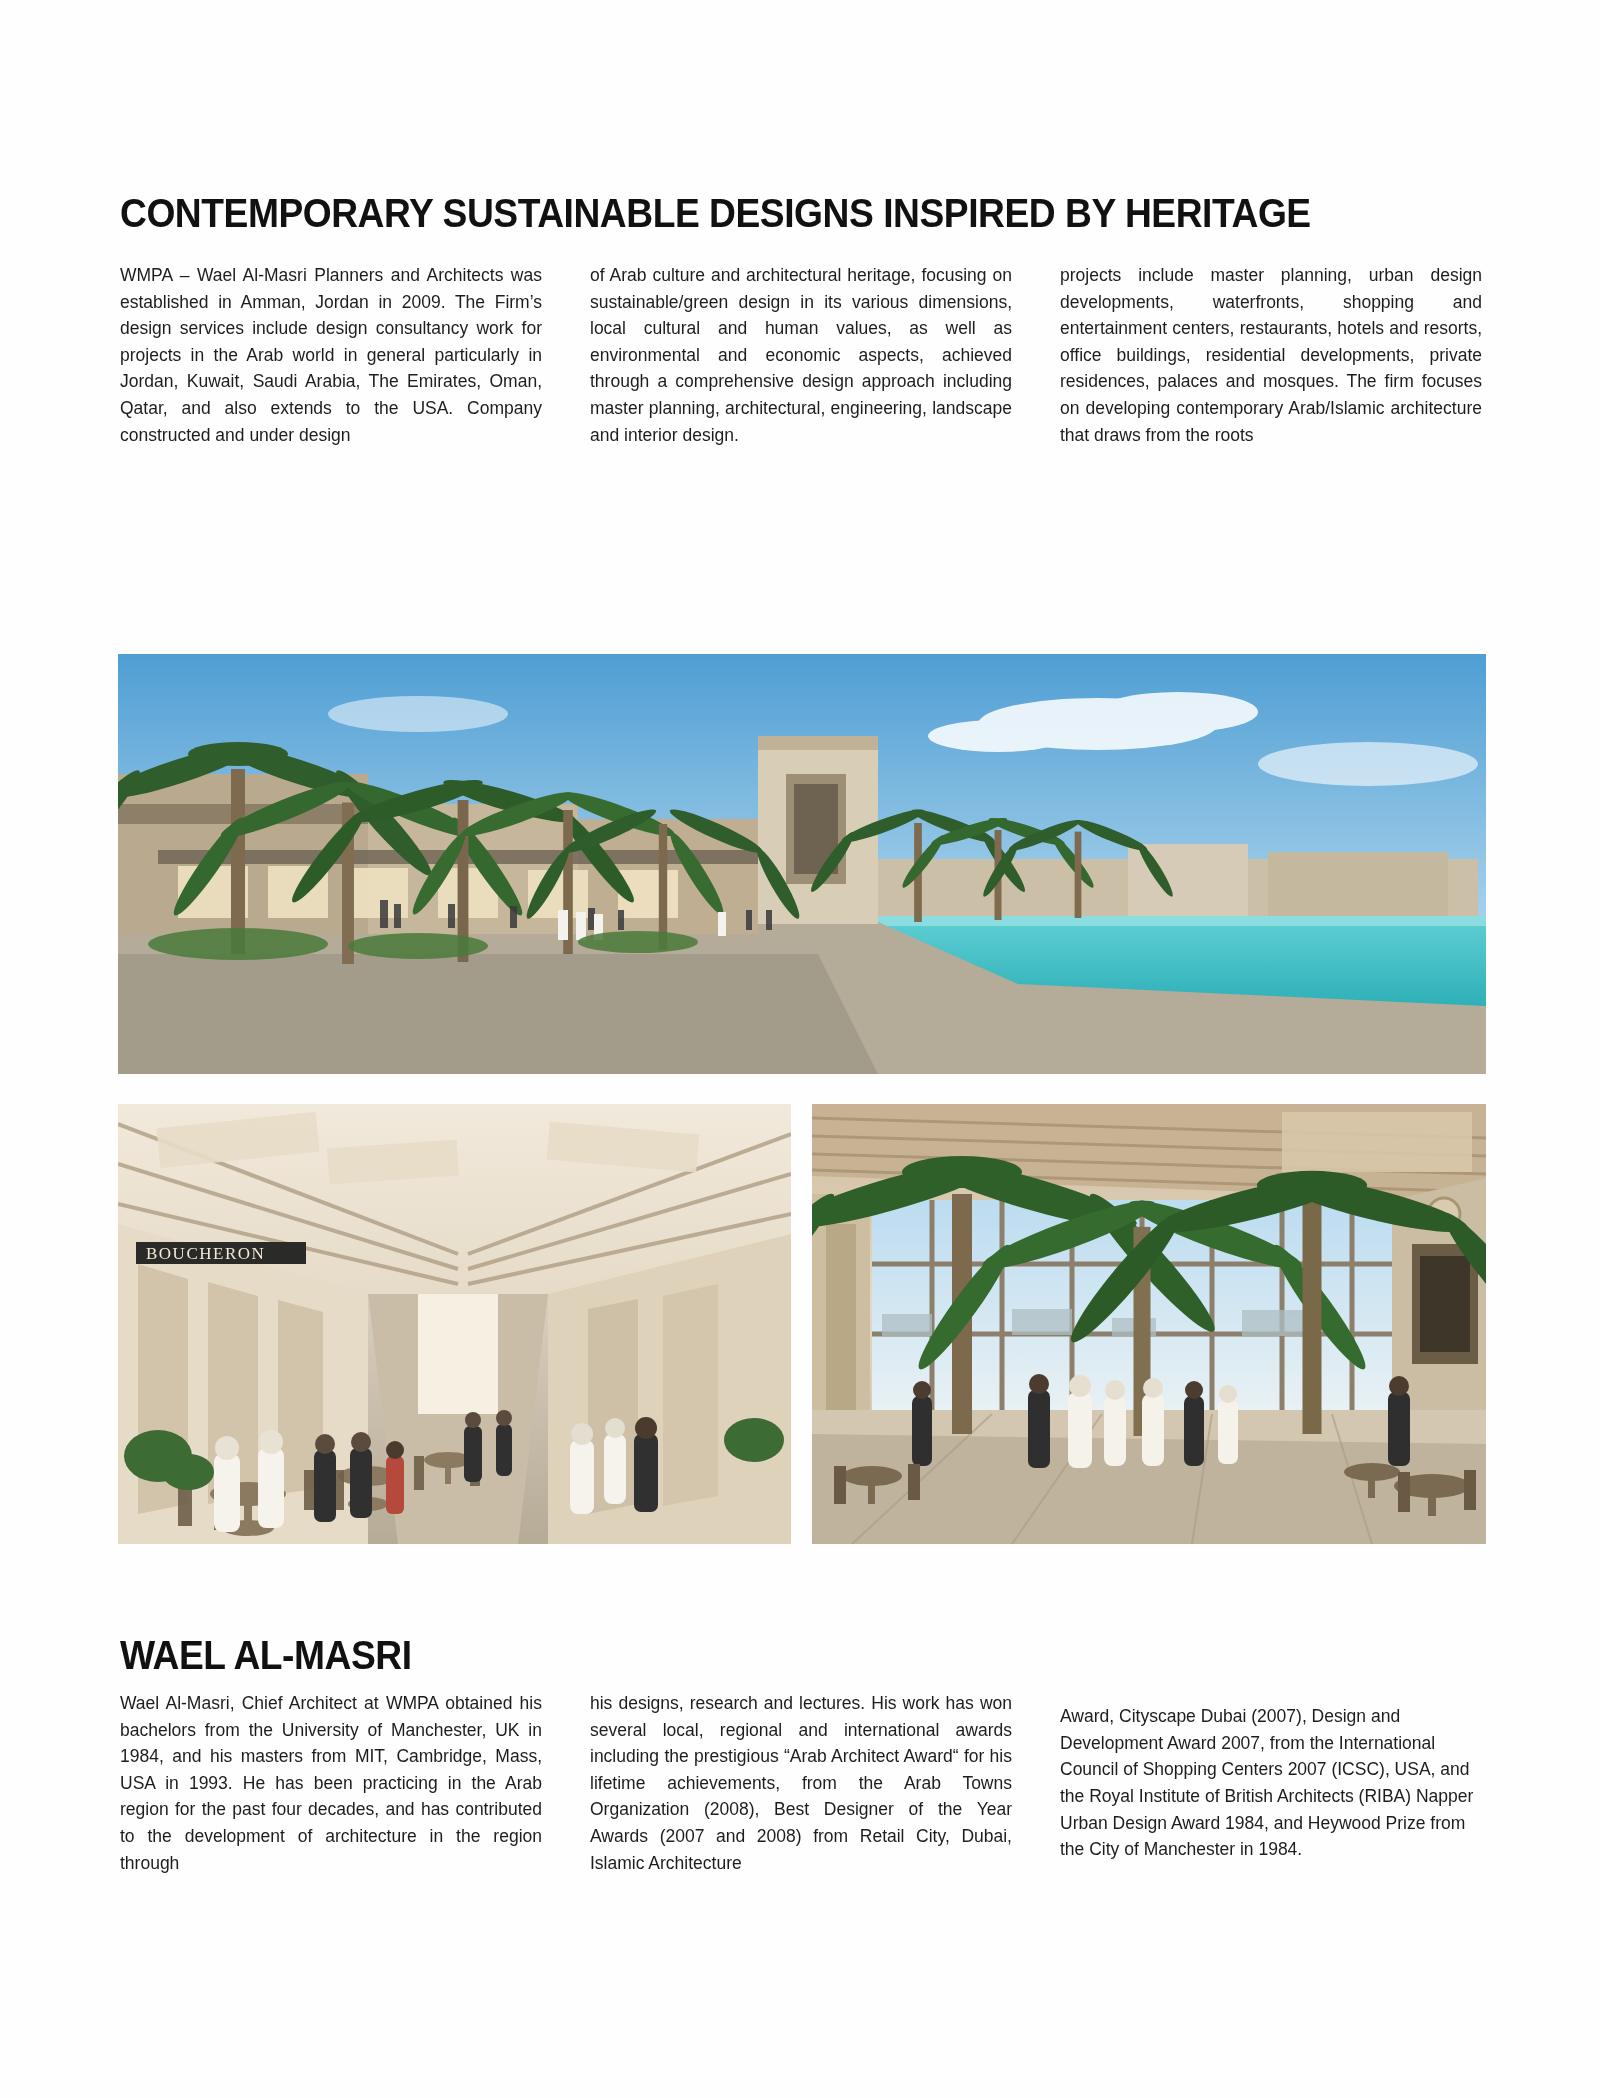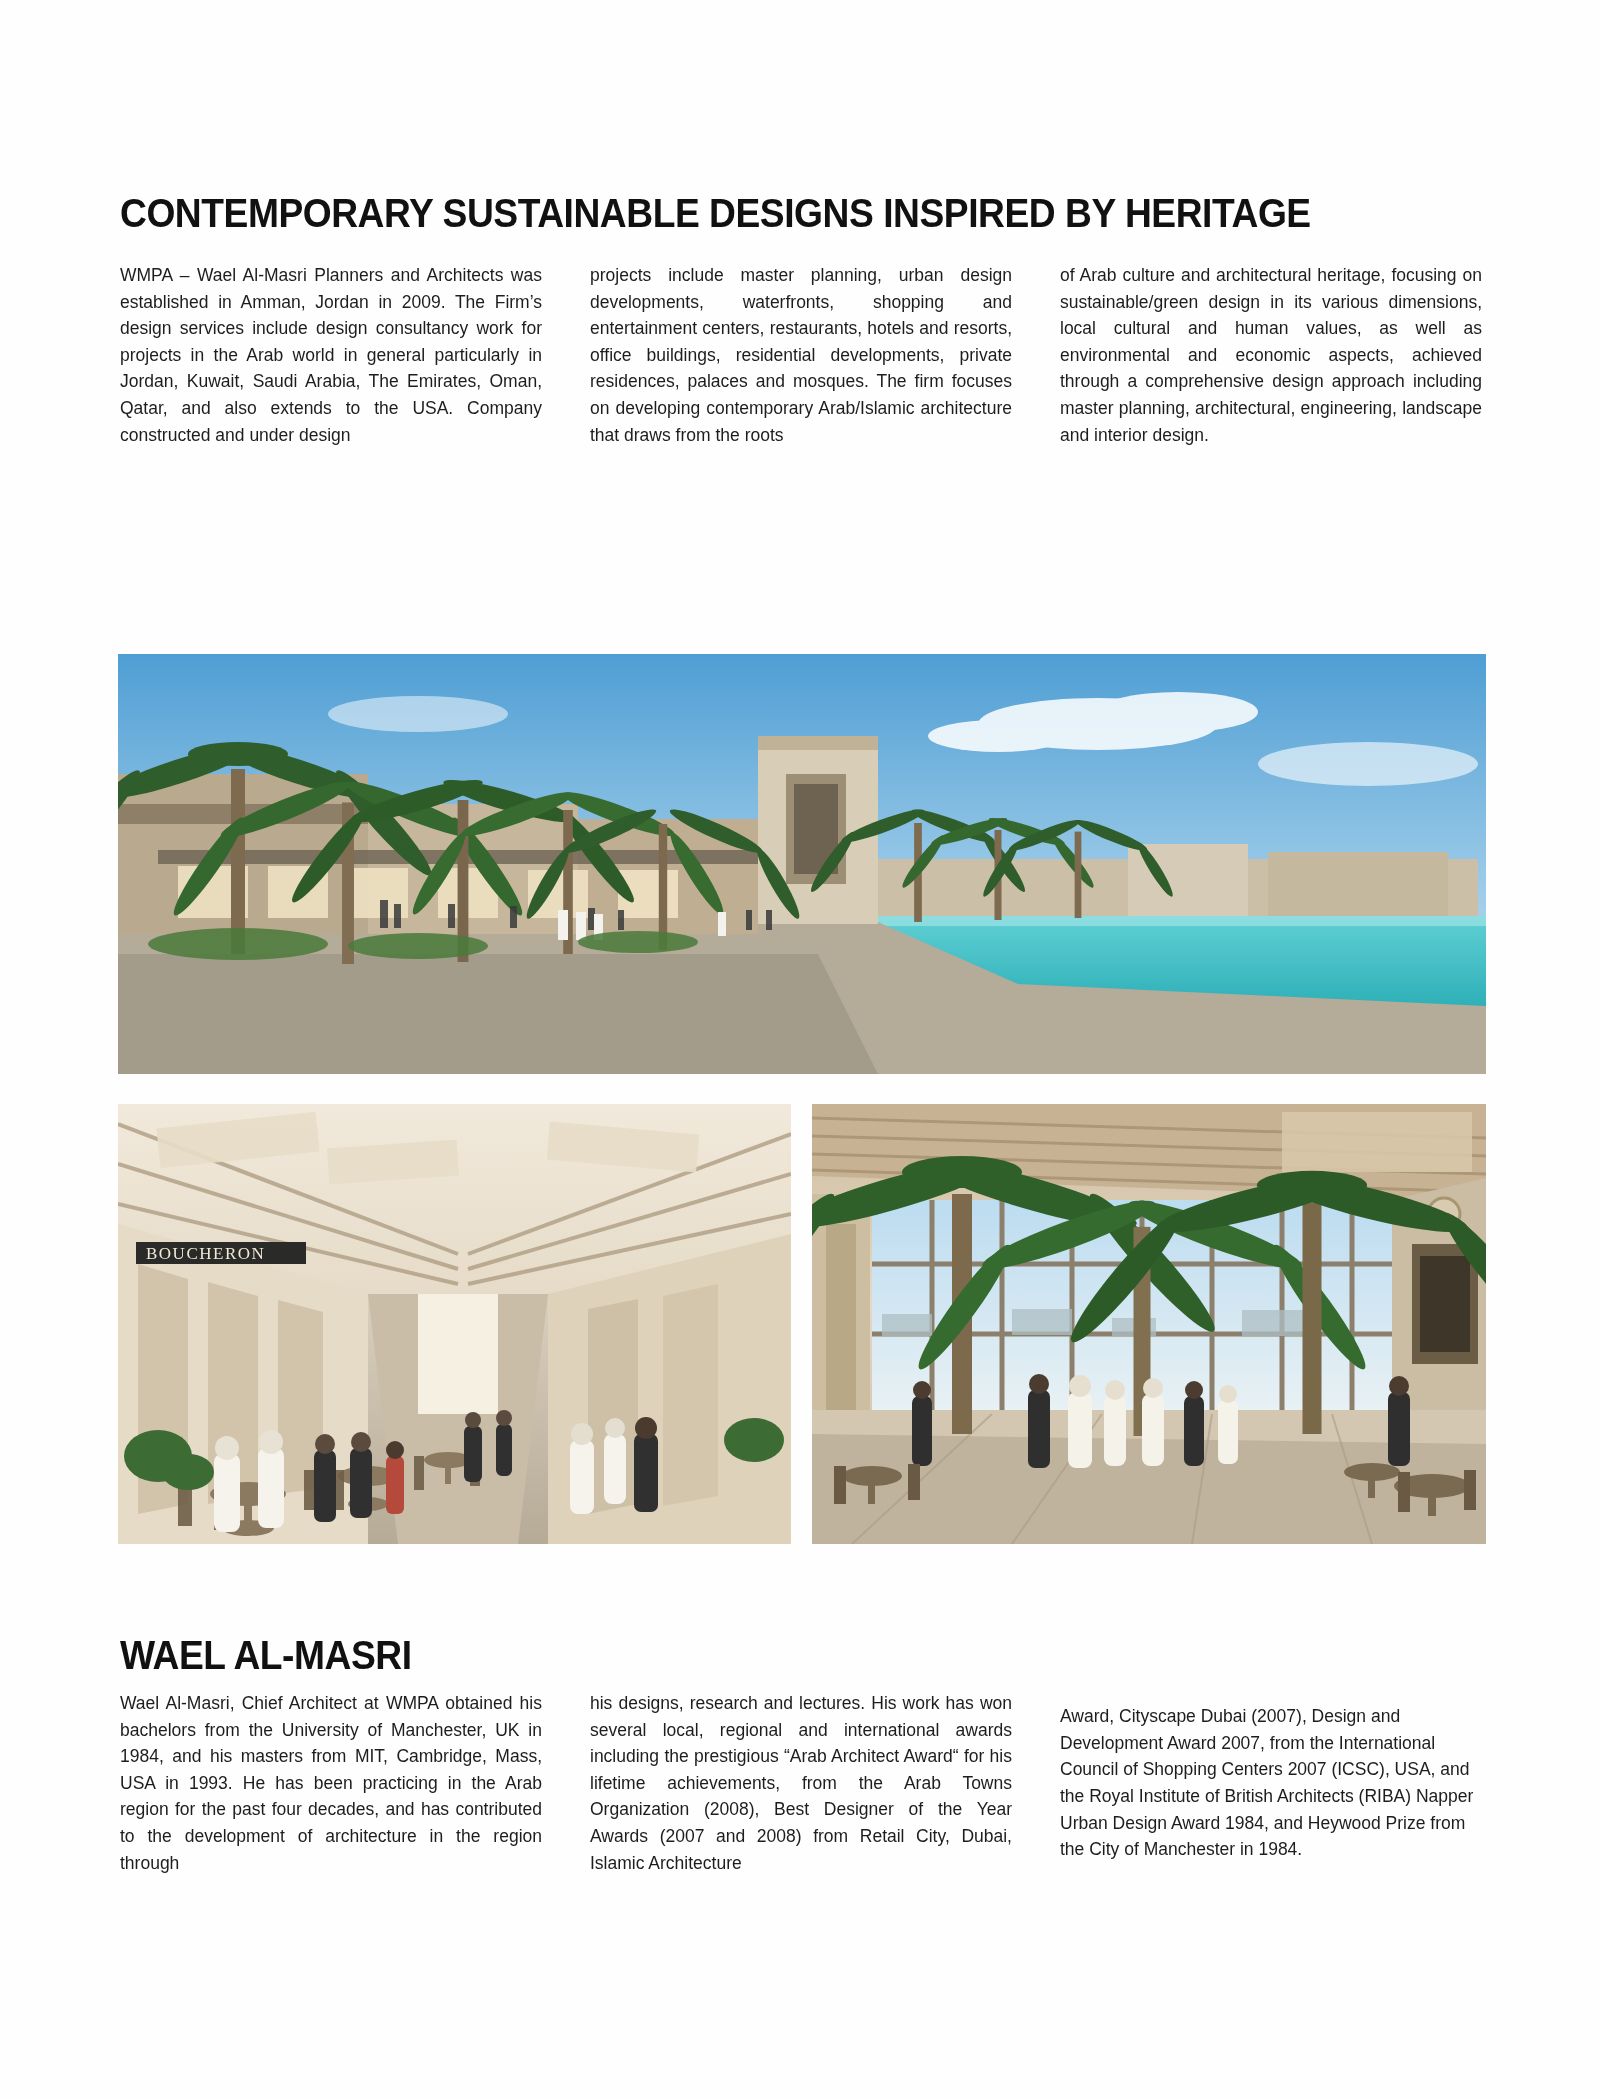--- a/index.html
+++ b/index.html
@@ -115,24 +115,24 @@
 
 <div class="page">
 
   <h1 class="headline">CONTEMPORARY SUSTAINABLE DESIGNS INSPIRED BY HERITAGE</h1>
 
   <div class="cols intro">
     <div class="col">
       <p>WMPA – Wael Al-Masri Planners and Architects was established in Amman, Jordan in 2009. The Firm’s design services include design consultancy work for projects in the Arab world in general particularly in Jordan, Kuwait, Saudi Arabia, The Emirates, Oman, Qatar, and also extends to the USA. Company constructed and under design</p>
     </div>
     <div class="col">
-      <p>projects include master planning, urban design developments, waterfronts, shopping and entertainment centers, restaurants, hotels and resorts, office buildings, residential developments, private residences, palaces and mosques. The firm focuses on developing contemporary Arab/Islamic architecture that draws from the roots</p>
+      <p>of Arab culture and architectural heritage, focusing on sustainable/green design in its various dimensions, local cultural and human values, as well as environmental and economic aspects, achieved through a comprehensive design approach including master planning, architectural, engineering, landscape and interior design.</p>
     </div>
     <div class="col">
-      <p>of Arab culture and architectural heritage, focusing on sustainable/green design in its various dimensions, local cultural and human values, as well as environmental and economic aspects, achieved through a comprehensive design approach including master planning, architectural, engineering, landscape and interior design.</p>
+      <p>projects include master planning, urban design developments, waterfronts, shopping and entertainment centers, restaurants, hotels and resorts, office buildings, residential developments, private residences, palaces and mosques. The firm focuses on developing contemporary Arab/Islamic architecture that draws from the roots</p>
     </div>
   </div>
 
   <div class="img img-hero">
     <svg viewBox="0 0 1368 420" preserveAspectRatio="none">
       <defs>
         <linearGradient id="sky1" x1="0" y1="0" x2="0" y2="1">
           <stop offset="0%" stop-color="#4f9ed4"></stop>
           <stop offset="55%" stop-color="#9ccbe8"></stop>
           <stop offset="100%" stop-color="#dbe9f0"></stop>

